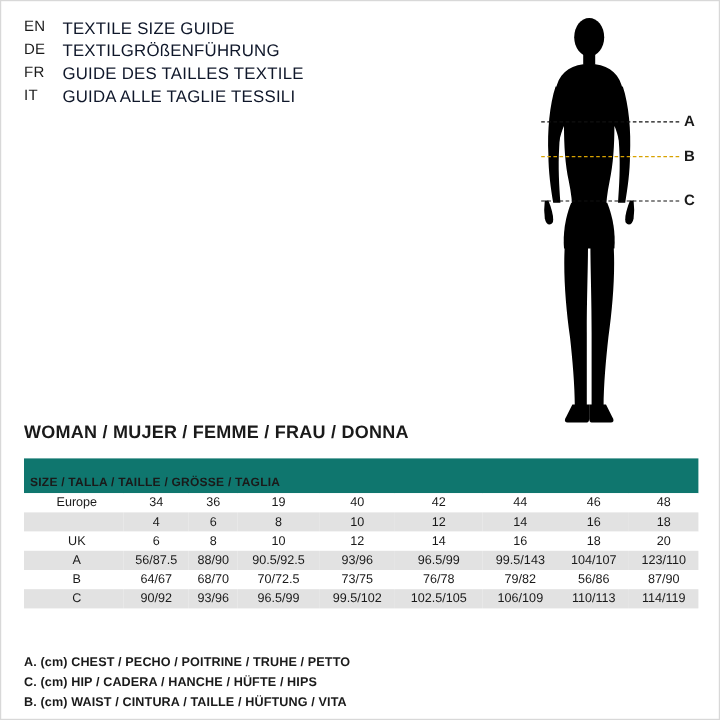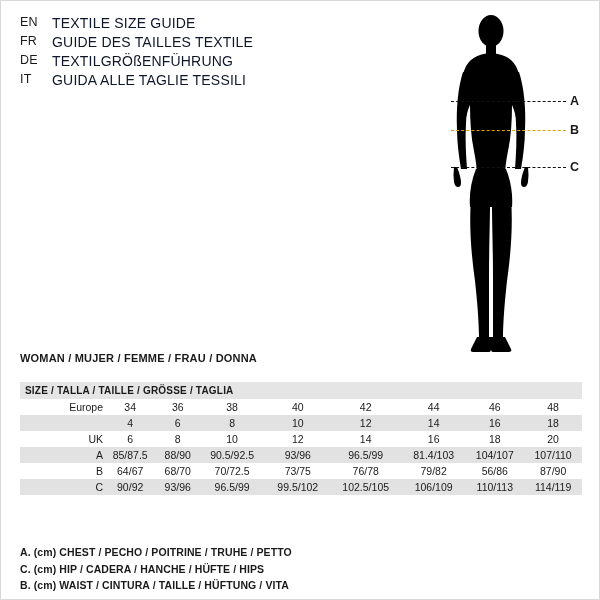--- a/index.html
+++ b/index.html
@@ -73,53 +73,53 @@
     font-size: 12.5px;
     font-weight: 700;
     color: #1a1a1a;
   }
 
   
   .woman-title {
     position: absolute;
     left: 19px;
     top: 351px;
-    font-size: 11px;
+    font-size: 15px;
     font-weight: 700;
     letter-spacing: 0.2px;
     color: #1a1a1a;
   }
 
   
   .size-table {
     position: absolute;
     left: 19px;
     top: 381px;
     width: 562px;
     border-collapse: collapse;
     font-size: 10.5px;
     color: #1a1a1a;
   }
   .size-table tr.head-row td {
-    background: #e5e5e5;
+    background: #0f766e;
     font-weight: 700;
     font-size: 10px;
     letter-spacing: 0.2px;
     height: 17px;
-    padding: 0 0 0 5px;
+    padding: 12px 0 0 5px;
     text-align: left;
   }
   .size-table td {
     height: 16px;
     padding: 0;
     text-align: center;
     vertical-align: middle;
   }
   .size-table td.label-cell {
-    text-align: right;
+    text-align: center;
     padding-left: 5px;
     width: 78px;
   }
   .row-shade td {
     background: #e2e2e2;
   }
   .row-plain td {
     background: #ffffff;
   }
 
@@ -142,26 +142,26 @@
 <body>
 
 <div class="page">
 
   <div class="lang-block">
     <div class="lang-row">
       <span class="lang-code">EN</span>
       <span class="lang-text">TEXTILE SIZE GUIDE</span>
     </div>
     <div class="lang-row">
+      <span class="lang-code">DE</span>
+      <span class="lang-text">TEXTILGRÖßENFÜHRUNG</span>
+    </div>
+    <div class="lang-row">
       <span class="lang-code">FR</span>
       <span class="lang-text">GUIDE DES TAILLES TEXTILE</span>
-    </div>
-    <div class="lang-row">
-      <span class="lang-code">DE</span>
-      <span class="lang-text">TEXTILGRÖßENFÜHRUNG</span>
     </div>
     <div class="lang-row">
       <span class="lang-code">IT</span>
       <span class="lang-text">GUIDA ALLE TAGLIE TESSILI</span>
     </div>
   </div>
 
   <div class="figure-area">
     <svg class="figure-svg" width="170" height="360" viewBox="0 0 170 360">
       <g fill="#000000">
@@ -219,21 +219,21 @@
 
   <table class="size-table">
     <tbody>
       <tr class="head-row">
         <td colspan="9">SIZE / TALLA / TAILLE / GRÖSSE / TAGLIA</td>
       </tr>
       <tr class="row-plain">
         <td class="label-cell">Europe</td>
         <td>34</td>
         <td>36</td>
-        <td>38</td>
+        <td>19</td>
         <td>40</td>
         <td>42</td>
         <td>44</td>
         <td>46</td>
         <td>48</td>
       </tr>
       <tr class="row-shade">
         <td class="label-cell"></td>
         <td>4</td>
         <td>6</td>
@@ -250,28 +250,28 @@
         <td>8</td>
         <td>10</td>
         <td>12</td>
         <td>14</td>
         <td>16</td>
         <td>18</td>
         <td>20</td>
       </tr>
       <tr class="row-shade">
         <td class="label-cell">A</td>
-        <td>85/87.5</td>
+        <td>56/87.5</td>
         <td>88/90</td>
         <td>90.5/92.5</td>
         <td>93/96</td>
         <td>96.5/99</td>
-        <td>81.4/103</td>
+        <td>99.5/143</td>
         <td>104/107</td>
-        <td>107/110</td>
+        <td>123/110</td>
       </tr>
       <tr class="row-plain">
         <td class="label-cell">B</td>
         <td>64/67</td>
         <td>68/70</td>
         <td>70/72.5</td>
         <td>73/75</td>
         <td>76/78</td>
         <td>79/82</td>
         <td>56/86</td>

